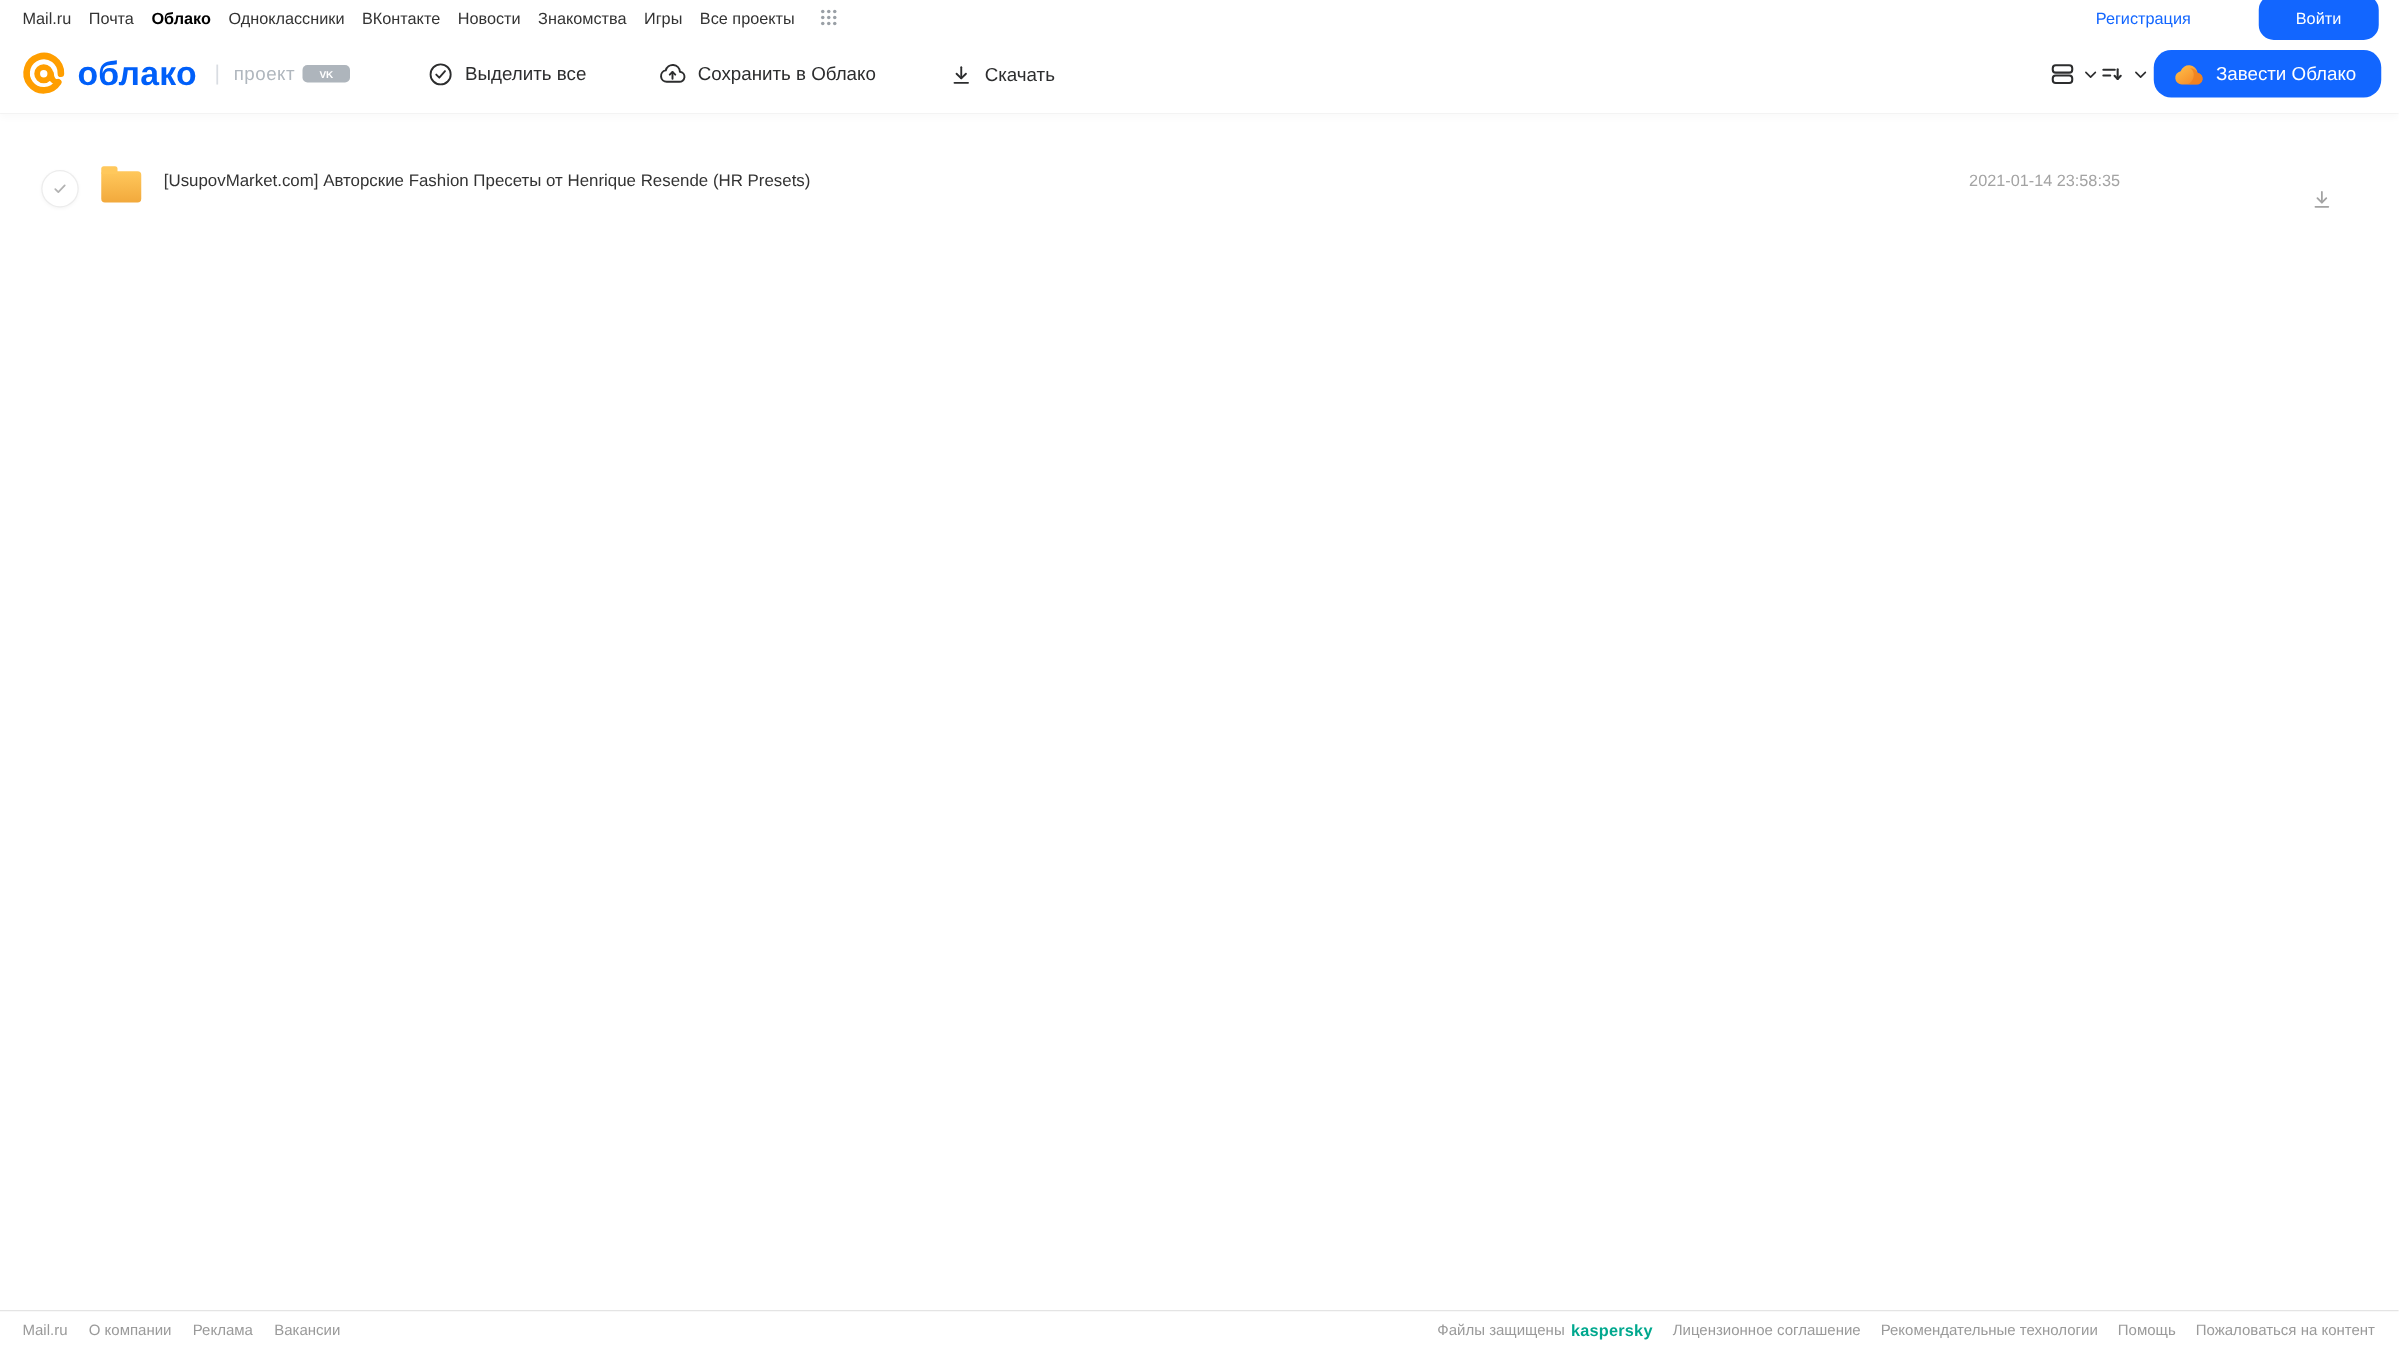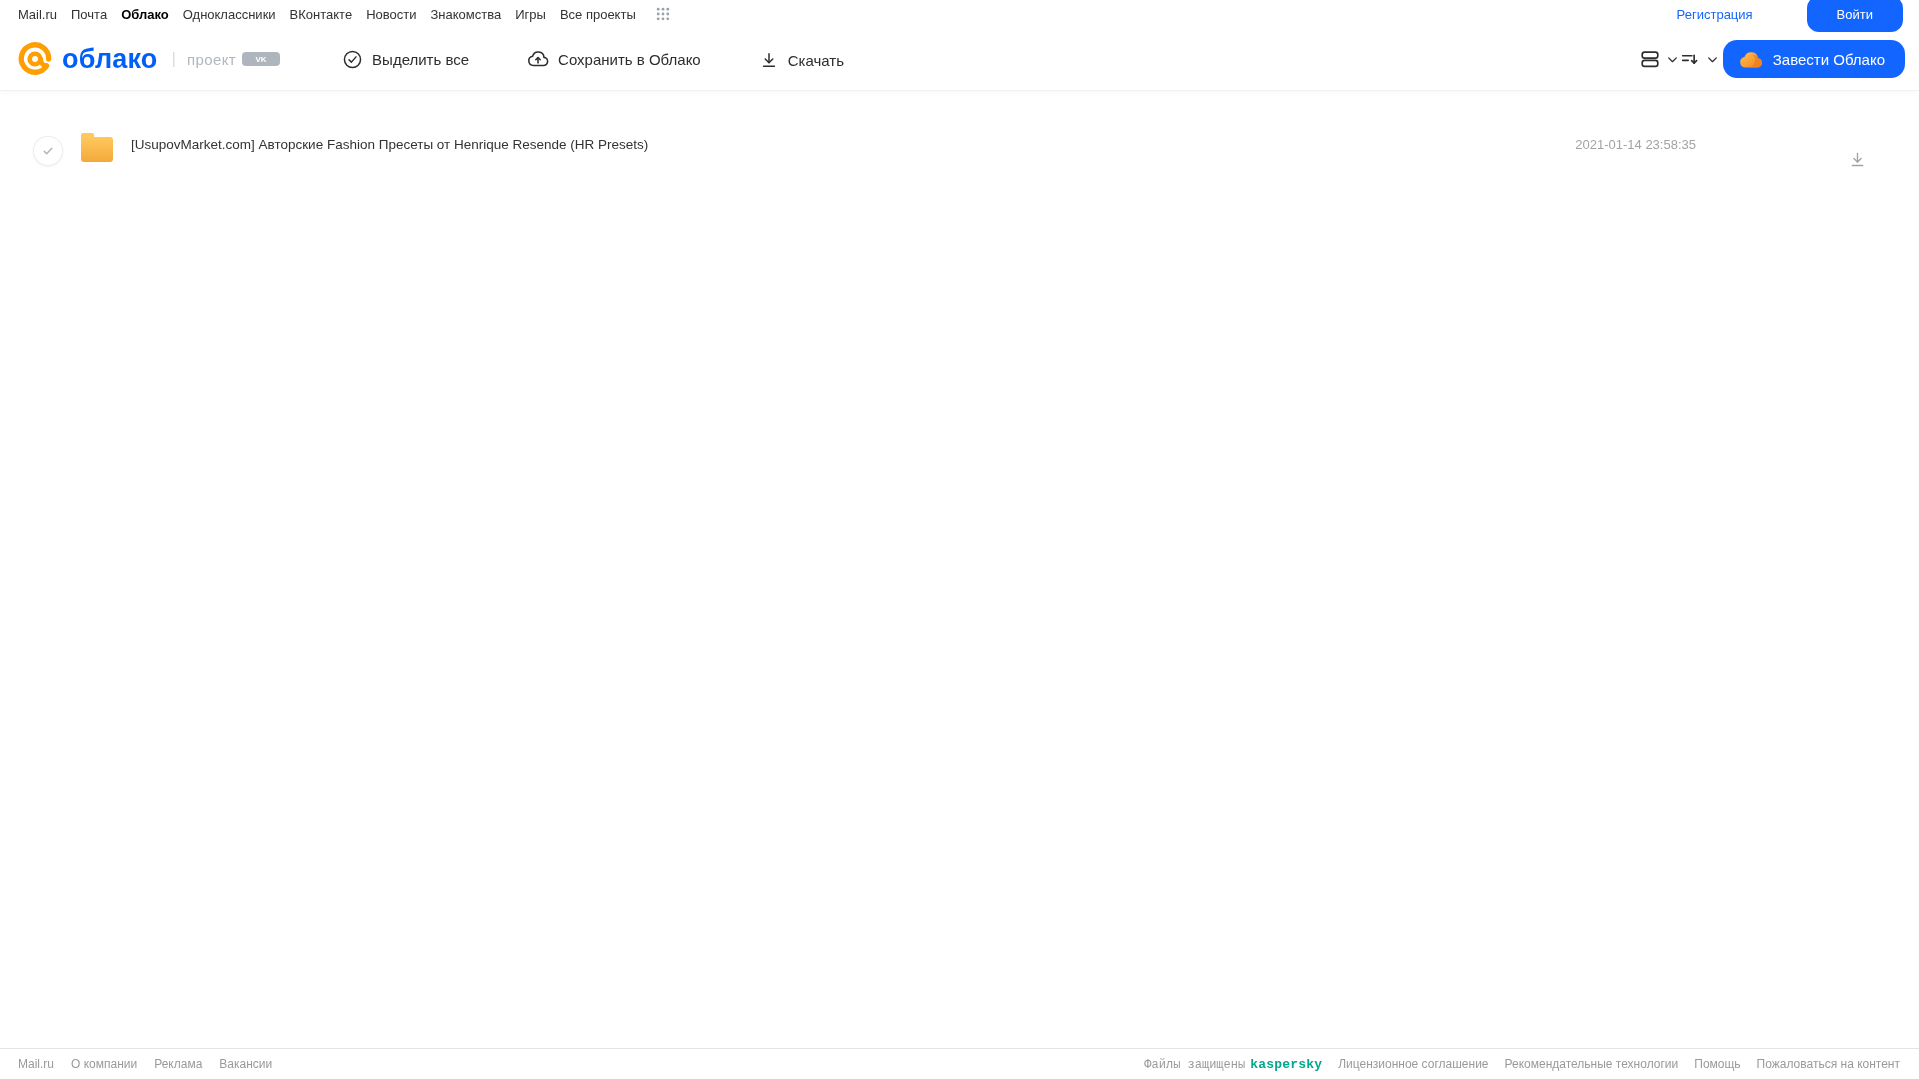--- a/index.html
+++ b/index.html
@@ -144,21 +144,21 @@
     display: flex;
     align-items: center;
     padding: 0 19px 0 18px;
     font-size: 12px;
     color: #9a9a9a;
     background: #fff;
   }
   .footer-left { display: flex; align-items: center; gap: 17px; }
   .footer-right { margin-left: auto; display: flex; align-items: center; gap: 16px; }
   .footer-link { color: #9a9a9a; cursor: pointer; }
-  .kaspersky-wrap { display: flex; align-items: flex-end; gap: 5px; font-family: Liberation Mono, monospace; }
+  .kaspersky-wrap { display: flex; align-items: flex-start; gap: 5px; }
   .kaspersky-logo {
     color: var(--kaspersky-green, #00a88e);
     font-weight: 700;
     font-size: 13px;
     letter-spacing: 0.2px;
   }
 </style>
 </head>
 <body>
 

